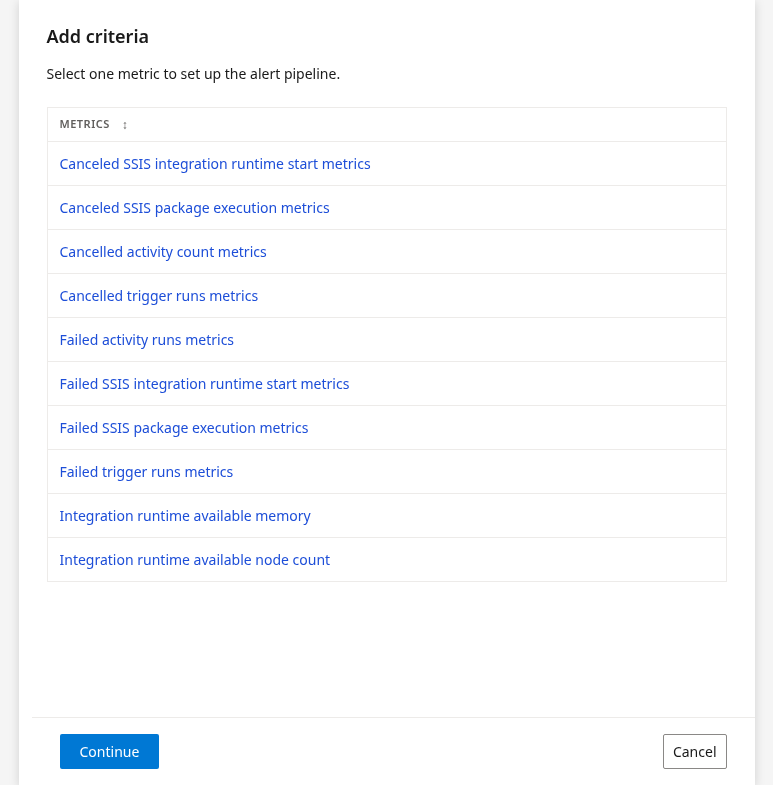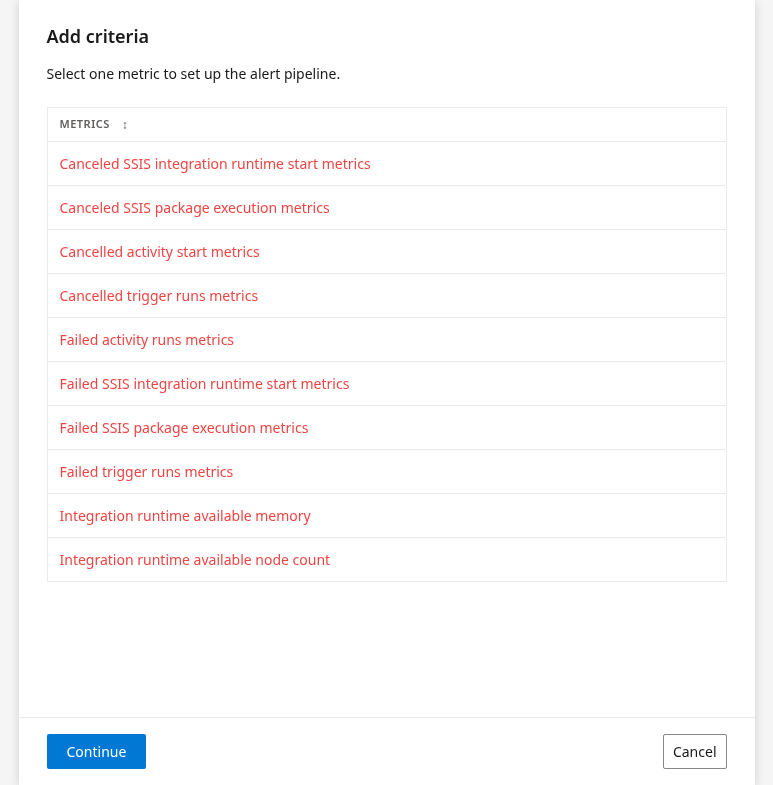--- a/index.html
+++ b/index.html
@@ -74,38 +74,39 @@
       position: relative;
     }
 
     .metrics-list {
       list-style: none;
     }
 
     .metrics-item {
       padding: 12px 12px;
       border-bottom: 1px solid #edebe9;
-      color: #ef4444;
+      color: #1d4ed8;
       cursor: pointer;
       font-size: 14px;
       background: #fff;
       transition: background 0.1s;
     }
 
     .metrics-item:last-child {
       border-bottom: none;
     }
 
     .dialog-footer {
       border-top: 1px solid #edebe9;
       padding: 16px 28px;
       display: flex;
       align-items: center;
       justify-content: space-between;
       background: #fff;
+      margin-left: 13px;
     }
 
     .btn-continue {
       background: #0078d4;
       color: #fff;
       border: none;
       padding: 8px 20px;
       font-size: 14px;
       cursor: pointer;
       font-family: inherit;
@@ -132,21 +133,21 @@
     <p class="dialog-subtitle">Select one metric to set up the alert pipeline.</p>
 
     <div class="metrics-list-container">
       <div class="metrics-header">
         <span>METRICS</span>
         <span class="sort-icon">↕</span>
       </div>
       <ul class="metrics-list">
       <li class="metrics-item">Canceled SSIS integration runtime start metrics</li>
           <li class="metrics-item">Canceled SSIS package execution metrics</li>
-          <li class="metrics-item">Cancelled activity start metrics</li>
+          <li class="metrics-item">Cancelled activity count metrics</li>
           <li class="metrics-item">Cancelled trigger runs metrics</li>
           <li class="metrics-item">Failed activity runs metrics</li>
           <li class="metrics-item">Failed SSIS integration runtime start metrics</li>
           <li class="metrics-item">Failed SSIS package execution metrics</li>
           <li class="metrics-item">Failed trigger runs metrics</li>
           <li class="metrics-item">Integration runtime available memory</li>
           <li class="metrics-item">Integration runtime available node count</li>
         </ul>
     </div>
   </div>

